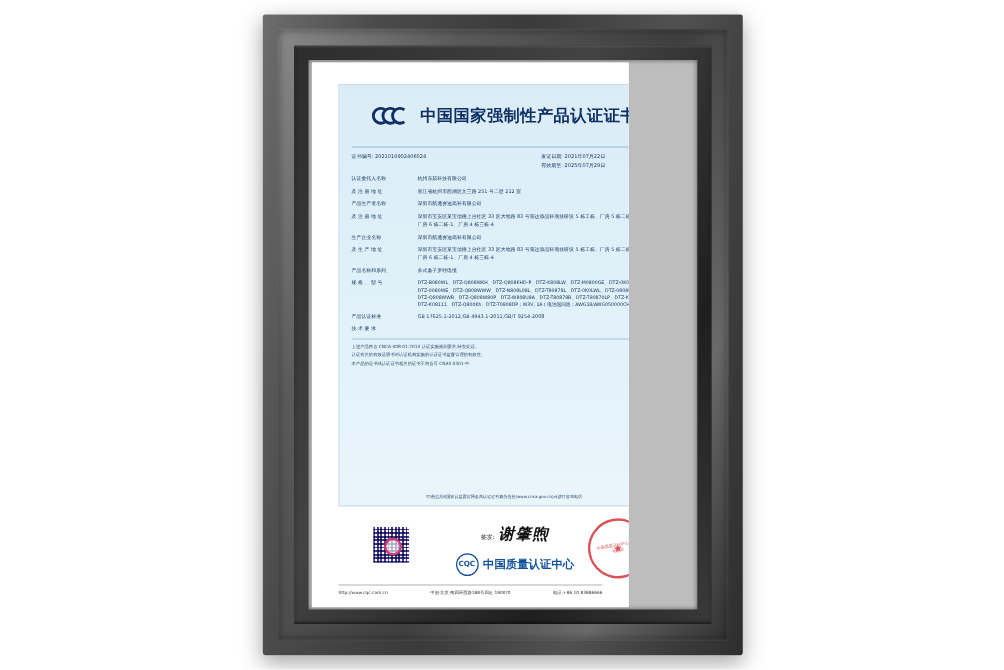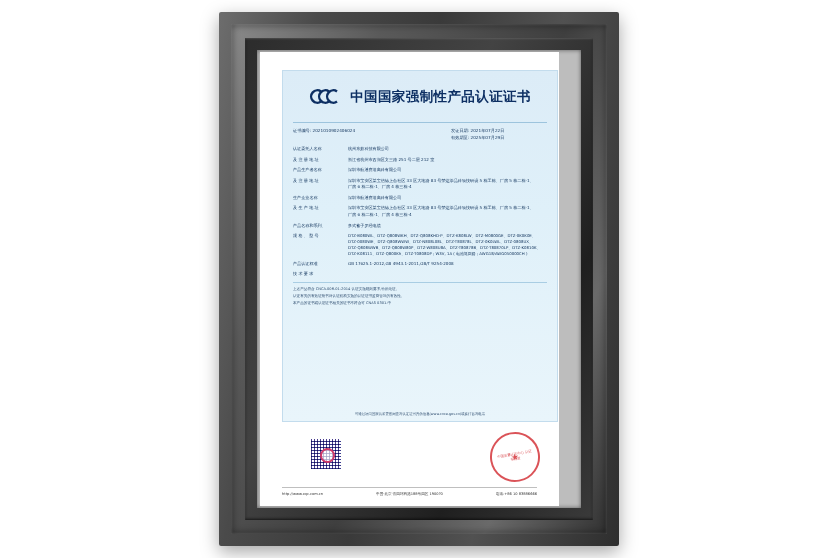--- a/index.html
+++ b/index.html
@@ -56,21 +56,21 @@
     bottom: 38px;
     background: #bdbdbd;
     box-shadow: inset 0 0 4px rgba(0,0,0,0.55);
   }
 
   
   .paper {
     position: absolute;
     left: 260px;
     top: 52px;
-    width: 299px;
+    width: 264px;
     height: 454px;
     background: #ffffff;
     overflow: hidden;
   }
 
   .cert-body {
     position: absolute;
     left: 22px;
     top: 18px;
     width: 274px;
@@ -429,20 +429,30 @@
         <div>认证有关的有效证明书对认证机构实施的认证证书监督管理的有效性。</div>
         <div>本产品的证书或认证证书相关的证书不符合可 CNAS 0301-中</div>
       </div>
 
       <div class="footnote">可通过访问国家认监委官网查询认证证书真伪信息(www.cnca.gov.cn)或拨打咨询电话</div>
     </div>
 
     <div class="lower">
       <div class="qr"></div>
 
+      <div class="signature-block">
+        <div class="sign-row">
+          <span class="sign-label">签发:</span>
+          <span class="sign-name">谢肇煦</span>
+        </div>
+        <div class="cqc-row">
+          <span class="cqc-mark">CQC</span>
+          <span class="cqc-name">中国质量认证中心</span>
+        </div>
+      </div>
 
       <div class="red-seal">
         <span class="seal-text">中国质量认证中心 认证专用章</span>
         <span class="star">★</span>
       </div>
     </div>
 
     <div class="bottom-strip">
       <span class="no-wrap">http://www.cqc.com.cn</span>
       <span class="no-wrap">中国·北京·南四环西路188号四区  1900?0</span>

